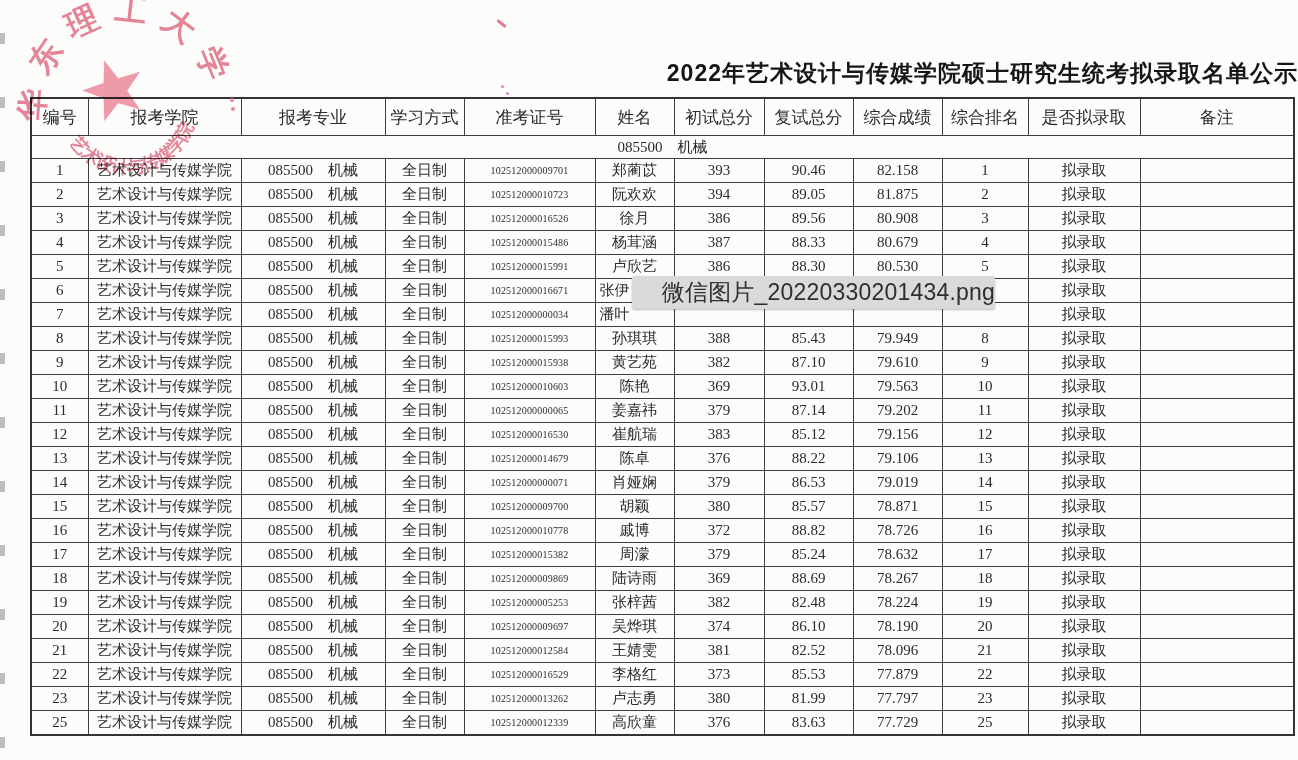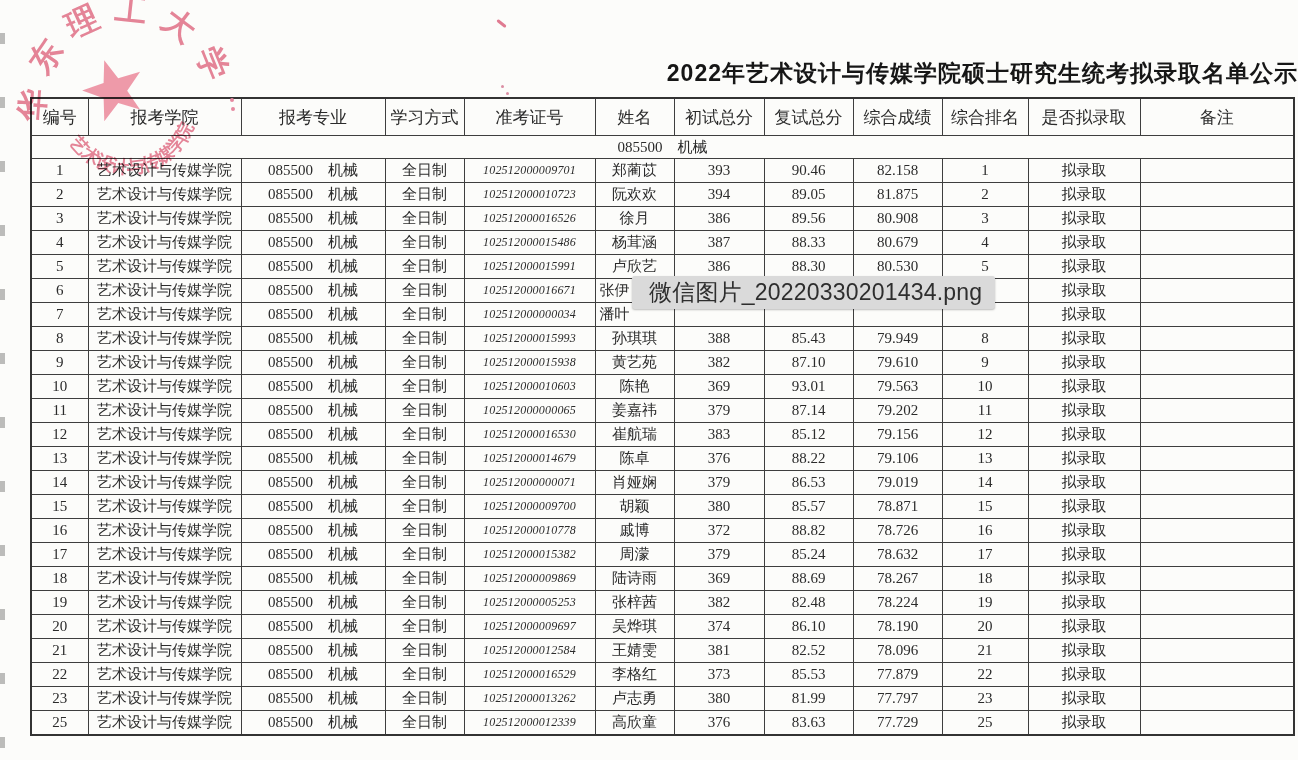--- a/index.html
+++ b/index.html
@@ -27,29 +27,29 @@
     border:2px solid #333;
   }
   table.doc th, table.doc td {
     border:1.5px solid #3e3e3e; padding:0; text-align:center;
     overflow:hidden; white-space:nowrap; color:#2b2b2b;
   }
   table.doc th { height:36px; font-weight:normal; font-size:17px; }
   td.group { height:22px; text-align:left; padding-left:4px; font-size:15px; }
   tbody.rows tr { height:24px; }
   tbody.rows td { font-size:15px; }
-  tbody.rows td.id-cell { font-size:12px; letter-spacing:.2px;font-style:italic; }
+  tbody.rows td.id-cell { font-size:10px; letter-spacing:.2px; }
   tbody.rows td.partial { text-align:left; padding-left:4px; }
   
   .tooltip {
     position:absolute; left:632px; top:276px; width:363px; height:33px; z-index:30;
     background:#dadada; border-radius:3px; box-sizing:border-box;
     box-shadow:0 1px 2px rgba(0,0,0,.25);
     font-family:"Liberation Sans", sans-serif; font-size:23px; color:#2e2e2e;
-    line-height:32px; padding-left:17px; letter-spacing:.2px;
+    line-height:32px; padding-left:2px; letter-spacing:.2px;text-align:right;
   }
   
   .stamp {
     position:absolute; left:0; top:0; width:245px; height:215px; z-index:20;
     mix-blend-mode:multiply; pointer-events:none;
   }
   .ink-mark { position:absolute; z-index:21; }
   .ink-a { left:496px; top:22px; width:11px; height:3px; background:#e07b91; transform:rotate(38deg); border-radius:2px; }
   .ink-b1 { left:501px; top:85px; width:3px; height:3px; background:#db8ea3; border-radius:50%; }
   .ink-b2 { left:506px; top:92px; width:3px; height:3px; background:#db8ea3; border-radius:50%; }

